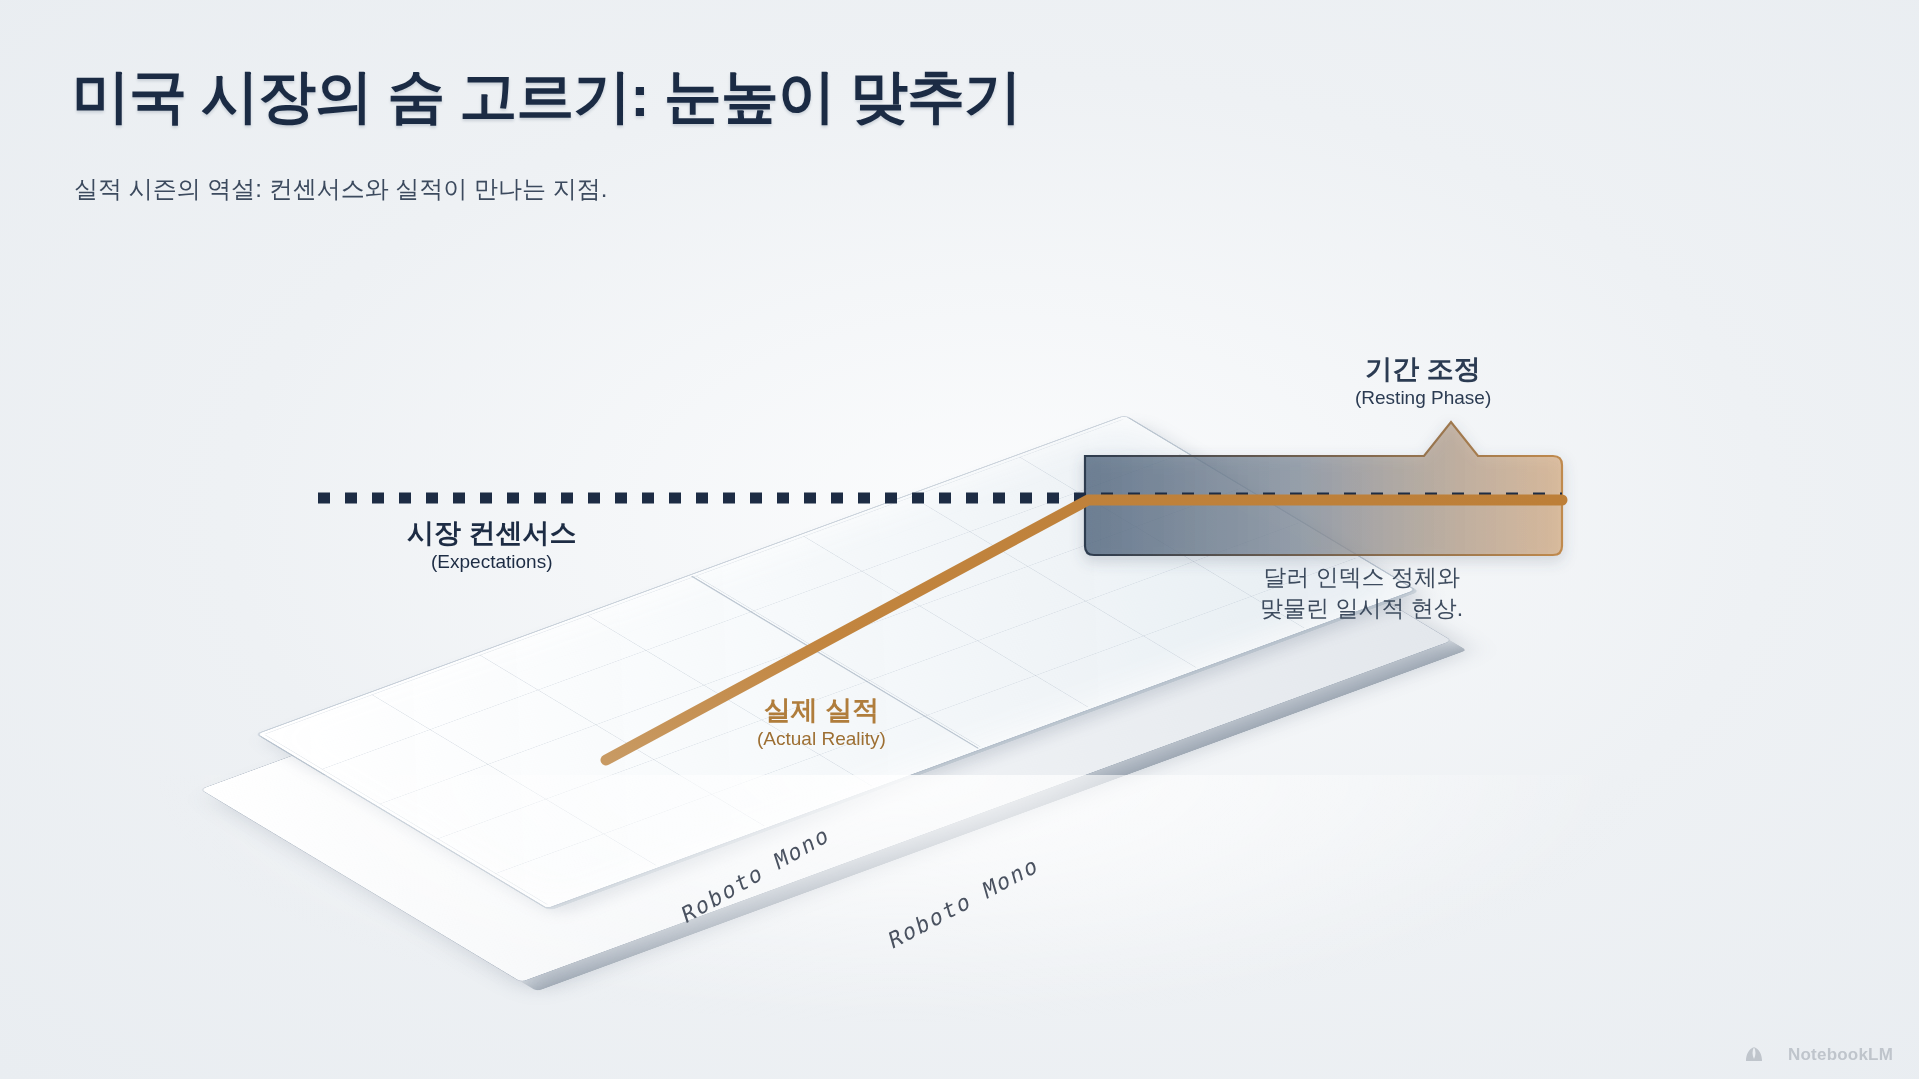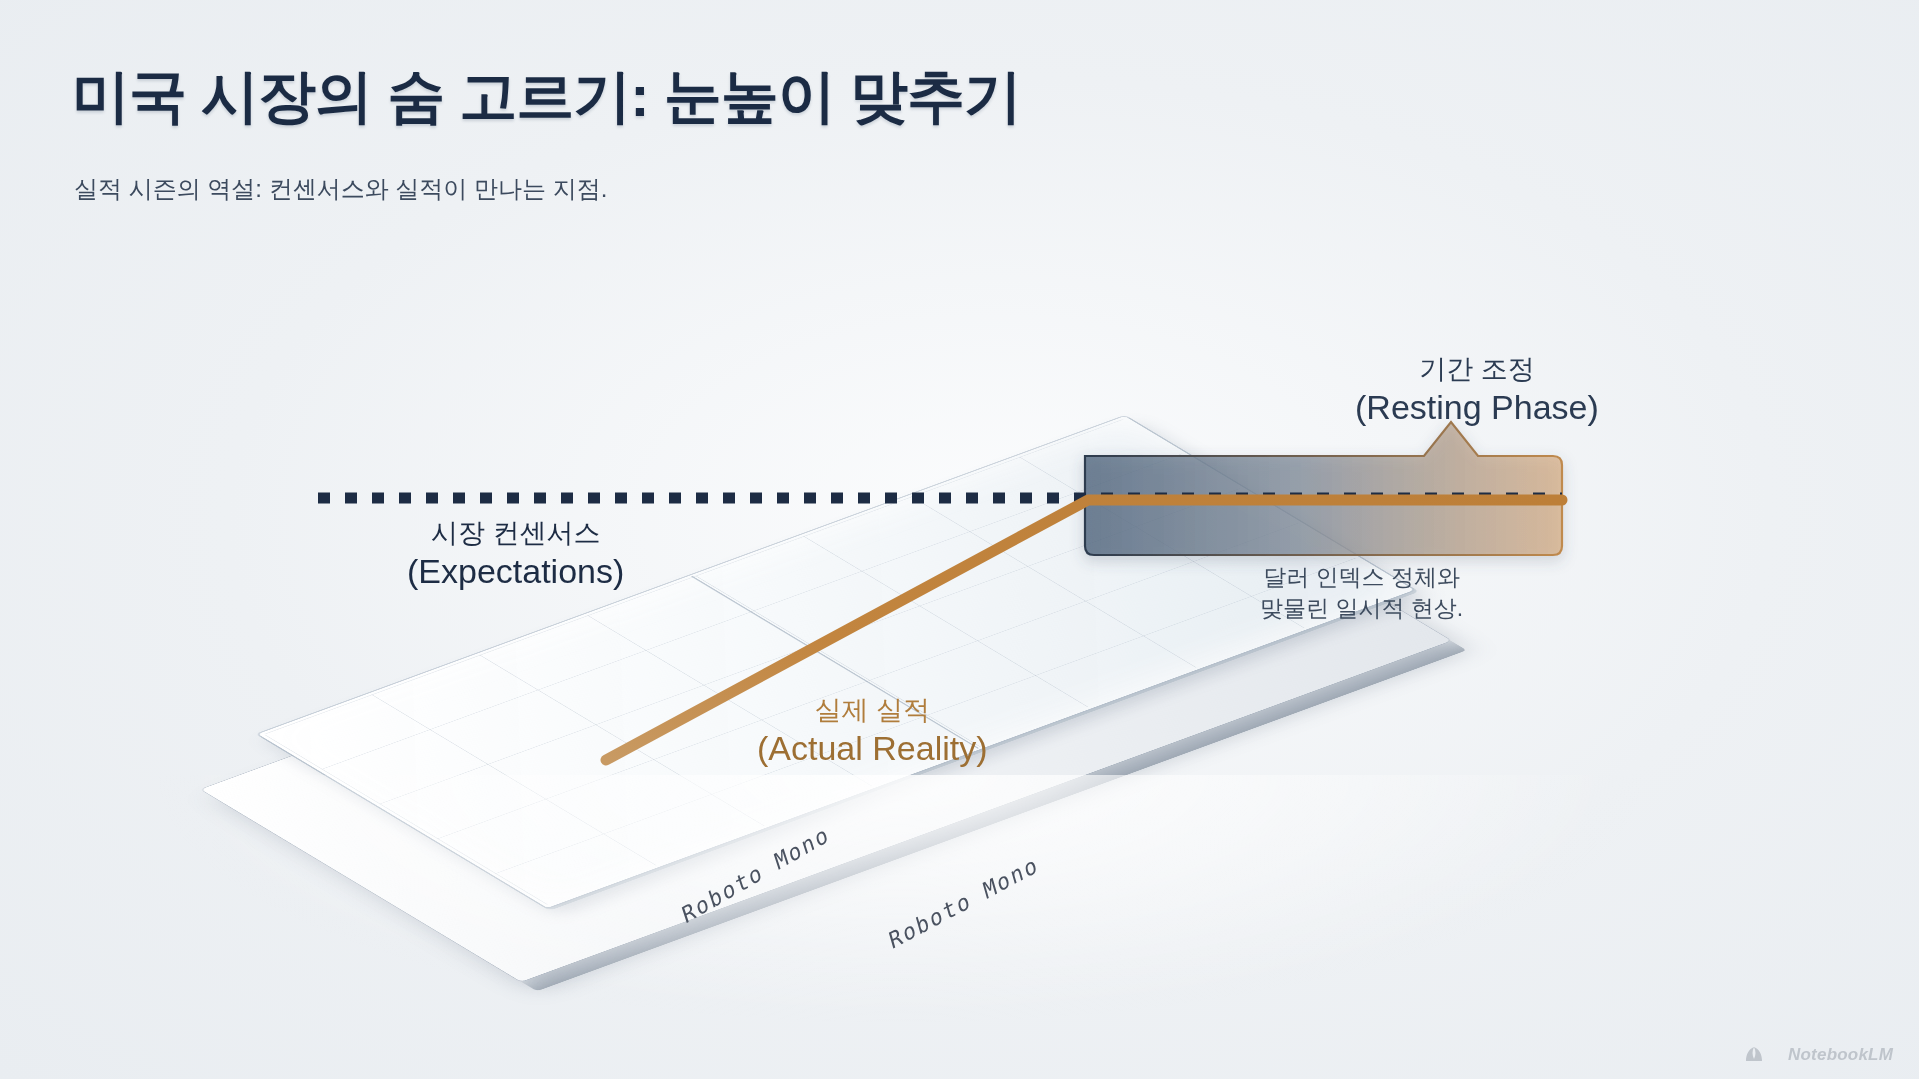--- a/index.html
+++ b/index.html
@@ -103,22 +103,22 @@
 
   
   #overlay {
     position:absolute; left:0; top:0;
     width:1919px; height:1079px;
     pointer-events:none;
   }
 
   
   .lbl { position:absolute; text-align:center; white-space:nowrap; }
-  .lbl .ko { font-size:27px; font-weight:normal; line-height:1.22; }
-  .lbl .en { font-size:34px; font-weight:400; line-height:1.26; }
+  .lbl .ko { font-size:27px; font-weight:bold; line-height:1.22; }
+  .lbl .en { font-size:19px; font-weight:400; line-height:1.26; }
 
   .lbl-consensus { left:407px; top:517px; color:#1d2c44; }
   .lbl-actual    { left:757px; top:694px; color:#b07d3c; }
   .lbl-actual .en{ color:#9d6f33; }
   .lbl-resting   { left:1355px; top:353px; color:#2b3b52; }
   .lbl-note {
     position:absolute; left:1260px; top:562px;
     font-size:23px; line-height:1.36; color:#3d4b5e; text-align:center;
     white-space:nowrap;
   }
@@ -132,21 +132,20 @@
     white-space:nowrap;
   }
   .edge-left  { left:672px; top:862px; transform:rotate(-30deg) skewX(-12deg); }
   .edge-right { left:880px; top:890px; transform:rotate(-28deg) skewX(-12deg); }
 
   
   #watermark {
     position:absolute; right:26px; bottom:14px;
     display:flex; align-items:center; gap:24px;
     opacity:.30;
-    font-style:italic;
   }
   #watermark .wm-text {
     font-size:17px; font-weight:bold; color:#5c6675; letter-spacing:.2px;
   }
   #watermark .wm-logo { display:block; }
 </style>
 </head>
 <body>
 
 <div id="slide">

